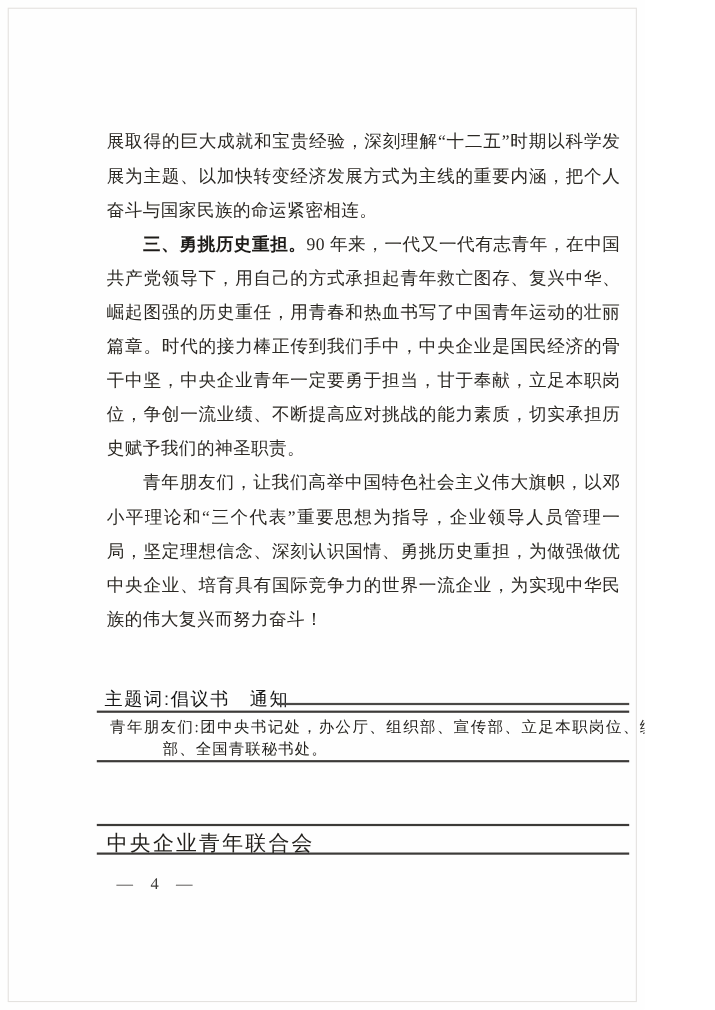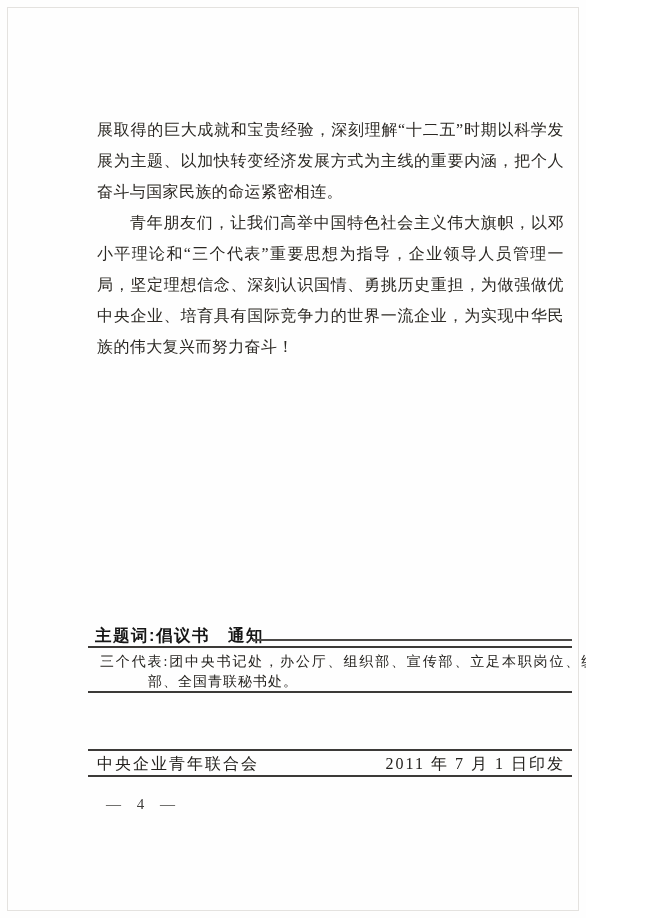--- a/index.html
+++ b/index.html
@@ -34,21 +34,21 @@
     color: #2b2823;
   }
   .para.indent { text-indent: 33px; }
   .para .lead { font-weight: bold; color: #1d1b18; }
   
   .subject-row {
     position: absolute;
     left: 95px;
     top: 625px;
     font-size: 16.5px;
-    font-weight: bold;
+    font-weight: normal;
     letter-spacing: 1.5px;
     color: #161616;
     font-family: "Liberation Sans", sans-serif;
   }
   .rule {
     position: absolute;
     left: 88px;
     width: 484px;
     height: 2px;
     background: #3c3a38;
@@ -79,53 +79,53 @@
   }
   .copy-external { top: 652px; }
   .copy-internal { top: 697px; }
   .issue-row {
     position: absolute;
     left: 97px;
     top: 754px;
     width: 468px;
     display: flex;
     justify-content: space-between;
-    font-size: 16px;
+    font-size: 19px;
     letter-spacing: 2px;
     color: #23211d;
   }
   .page-number {
     position: absolute;
     left: 106px;
     top: 796px;
     font-size: 15px;
     letter-spacing: 6px;
     color: #3e3c3a;
   }
 </style>
 </head>
 <body>
 
 <div class="page">
   <div class="scan-edge"></div>
 
   <div class="body-text">
     <p class="para"><span>展取得的巨大成就和宝贵经验，深刻理解“十二五”时期以科学发展为主题、以加快转变经济发展方式为主线的重要内涵，把个人奋斗与国家民族的命运紧密相连。</span></p>
+    <p class="para indent"><span class="lead">三、勇挑历史重担。</span><span>90 年来，一代又一代有志青年，在中国共产党领导下，用自己的方式承担起青年救亡图存、复兴中华、崛起图强的历史重任，用青春和热血书写了中国青年运动的壮丽篇章。时代的接力棒正传到我们手中，中央企业是国民经济的骨干中坚，中央企业青年一定要勇于担当，甘于奉献，立足本职岗位，争创一流业绩、不断提高应对挑战的能力素质，切实承担历史赋予我们的神圣职责。</span></p>
     <p class="para indent"><span>青年朋友们，让我们高举中国特色社会主义伟大旗帜，以邓小平理论和“三个代表”重要思想为指导，企业领导人员管理一局，坚定理想信念、深刻认识国情、勇挑历史重担，为做强做优中央企业、培育具有国际竞争力的世界一流企业，为实现中华民族的伟大复兴而努力奋斗！</span></p>
   </div>
 
   <div class="subject-row"><span>主题词:倡议书　通知</span></div>
   <div class="rule partial"></div>
   <div class="rule r1"></div>
 
-  <p class="copy-block copy-external"><span>三个代表:</span><span>团中央书记处，办公厅、组织部、宣传部、立足本职岗位、统战部、全国青联秘书处。</span></p>
+  <p class="copy-block copy-external"><span>青年朋友们:</span><span>团中央书记处，办公厅、组织部、宣传部、立足本职岗位、统战部、全国青联秘书处。</span></p>
   <div class="rule r2"></div>
 
   <div class="rule r3"></div>
 
   <div class="issue-row">
     <span>中央企业青年联合会</span>
-    <span>2011 年 7 月 1 日印发</span>
   </div>
   <div class="rule r4"></div>
 
   <div class="page-number">— 4 —</div>
 </div>
 
 </body></html>

